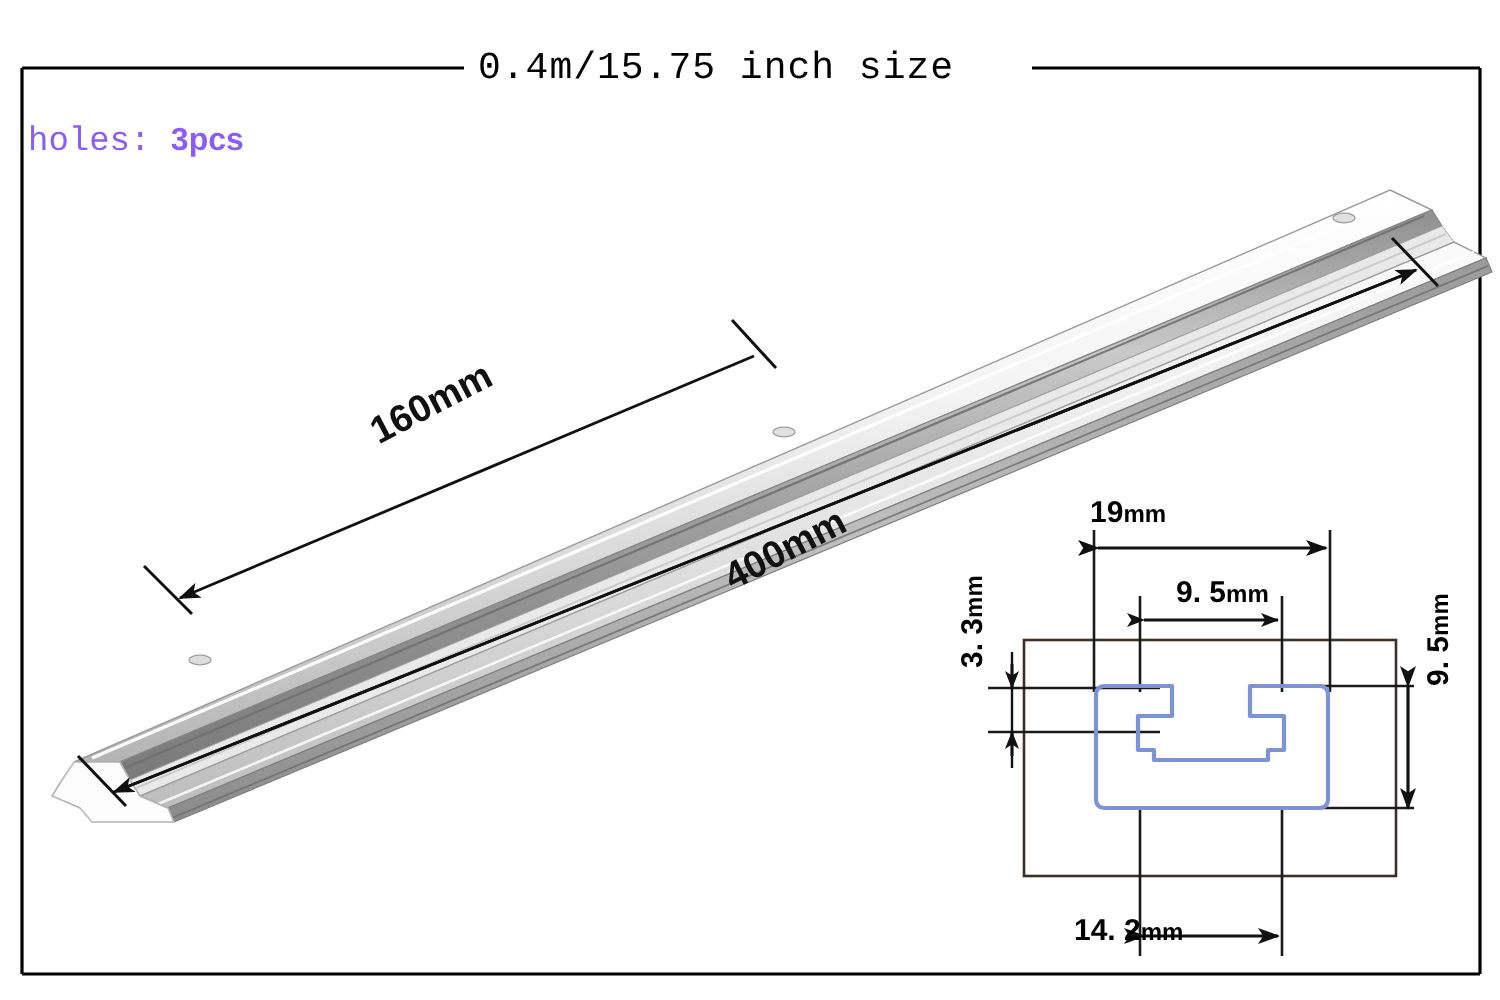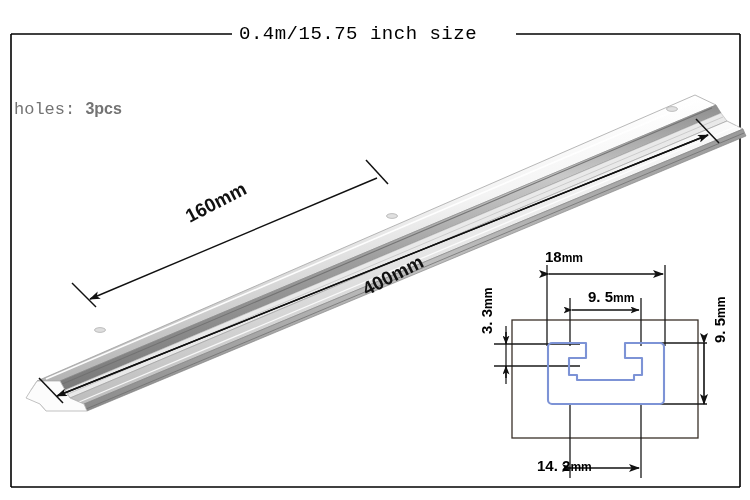--- a/index.html
+++ b/index.html
@@ -19,23 +19,22 @@
     color:#000;
     letter-spacing:0.5px;
     white-space:nowrap;
     left:239px;top:23px;
   }
   .holes-text{
     position:absolute;
     left:14px;top:62px;
     font-family:"Liberation Mono", monospace;
     font-size:17px;
-    color:#737373;
-    white-space:nowrap;
-    margin-top:38px;
+    color:#8b5cf6;
+    white-space:nowrap;
   }
   .holes-text b{
     font-family:"Liberation Sans", sans-serif;
     font-size:16px;
     font-weight:bold;
   }
   .dim-label{
     position:absolute;
     font-family:"Liberation Sans", sans-serif;
     font-weight:bold;
@@ -216,21 +215,21 @@
 
   <div class="holes-text">
     <span>holes:</span>
     <b>3pcs</b>
   </div>
 
   <div class="dim-label lbl-160">160mm</div>
 
   <div class="dim-label lbl-400">400mm</div>
 
-  <div class="cs-label lbl-19"><span>18</span><span class="u">mm</span></div>
+  <div class="cs-label lbl-19"><span>19</span><span class="u">mm</span></div>
 
   <div class="cs-label lbl-95top"><span>9. 5</span><span class="u">mm</span></div>
 
   <div class="cs-label lbl-33"><span>3. 3</span><span class="u">mm</span></div>
 
   <div class="cs-label lbl-95r"><span>9. 5</span><span class="u">mm</span></div>
 
   <div class="cs-label lbl-142"><span>14. 2</span><span class="u">mm</span></div>
 
 </div>

